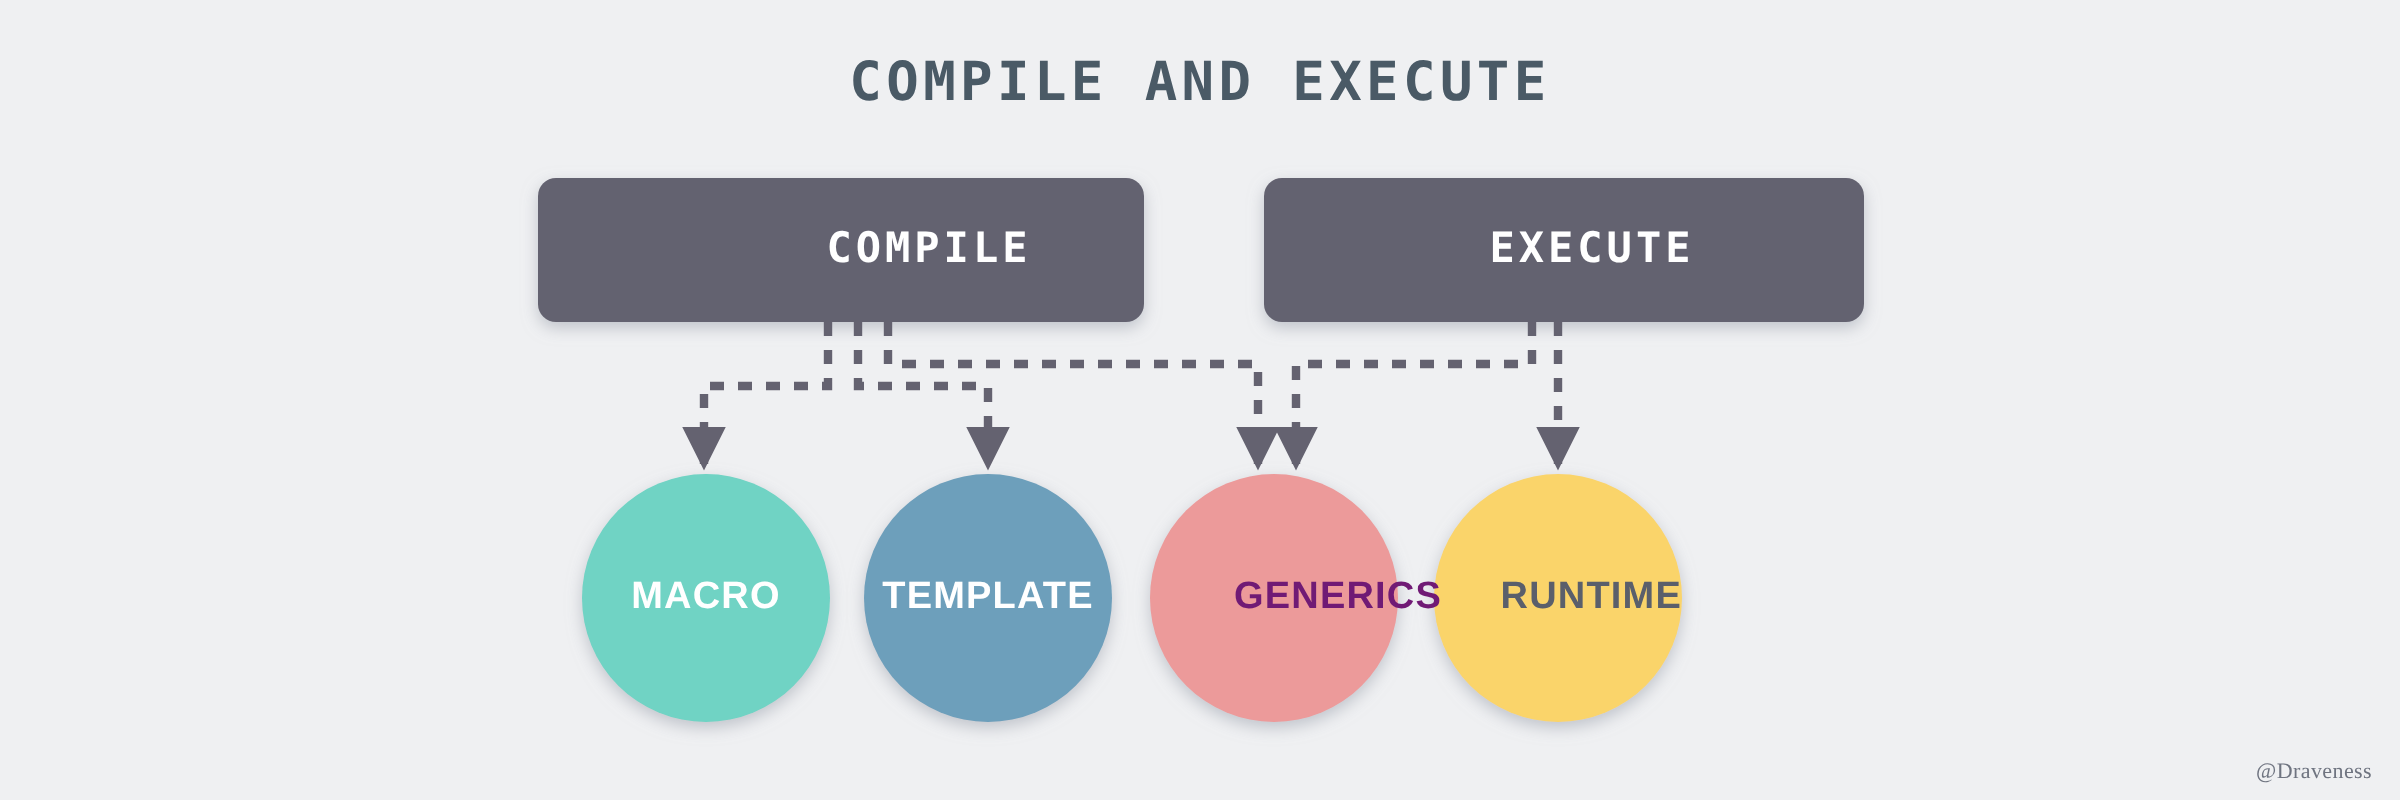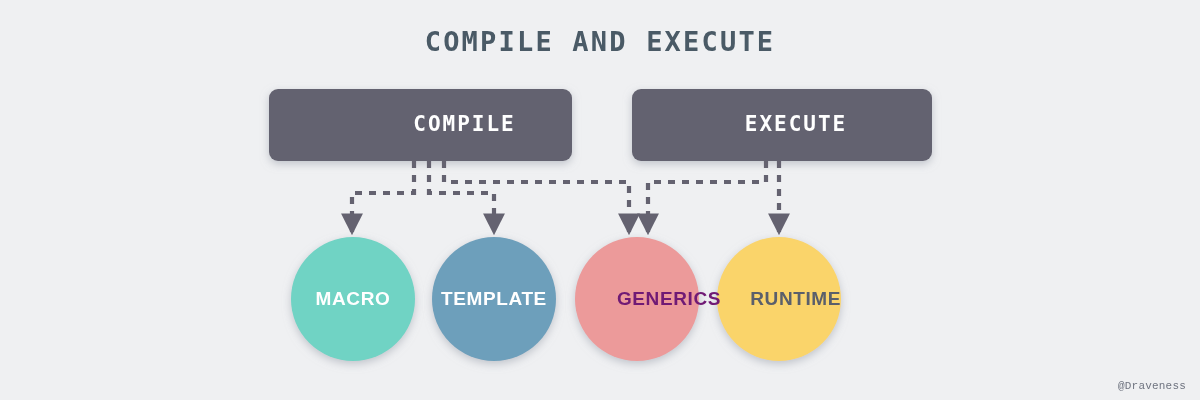--- a/index.html
+++ b/index.html
@@ -62,21 +62,21 @@
     font-size: 19px;
     font-weight: bold;
     letter-spacing: 0.6px;
     text-align: center;
     line-height: 1;
   }
   .watermark {
     position: absolute;
     right: 14px;
     bottom: 8px;
-    font-family: Liberation Mono, monospace;
+    font-family: Liberation Serif, serif;
     font-size: 11px;
     color: #6f7480;
     letter-spacing: 0.2px;
   }
 </style>
 </head>
 <body style="background: rgb(239, 240, 242);">
 
 <div id="canvas">
 

